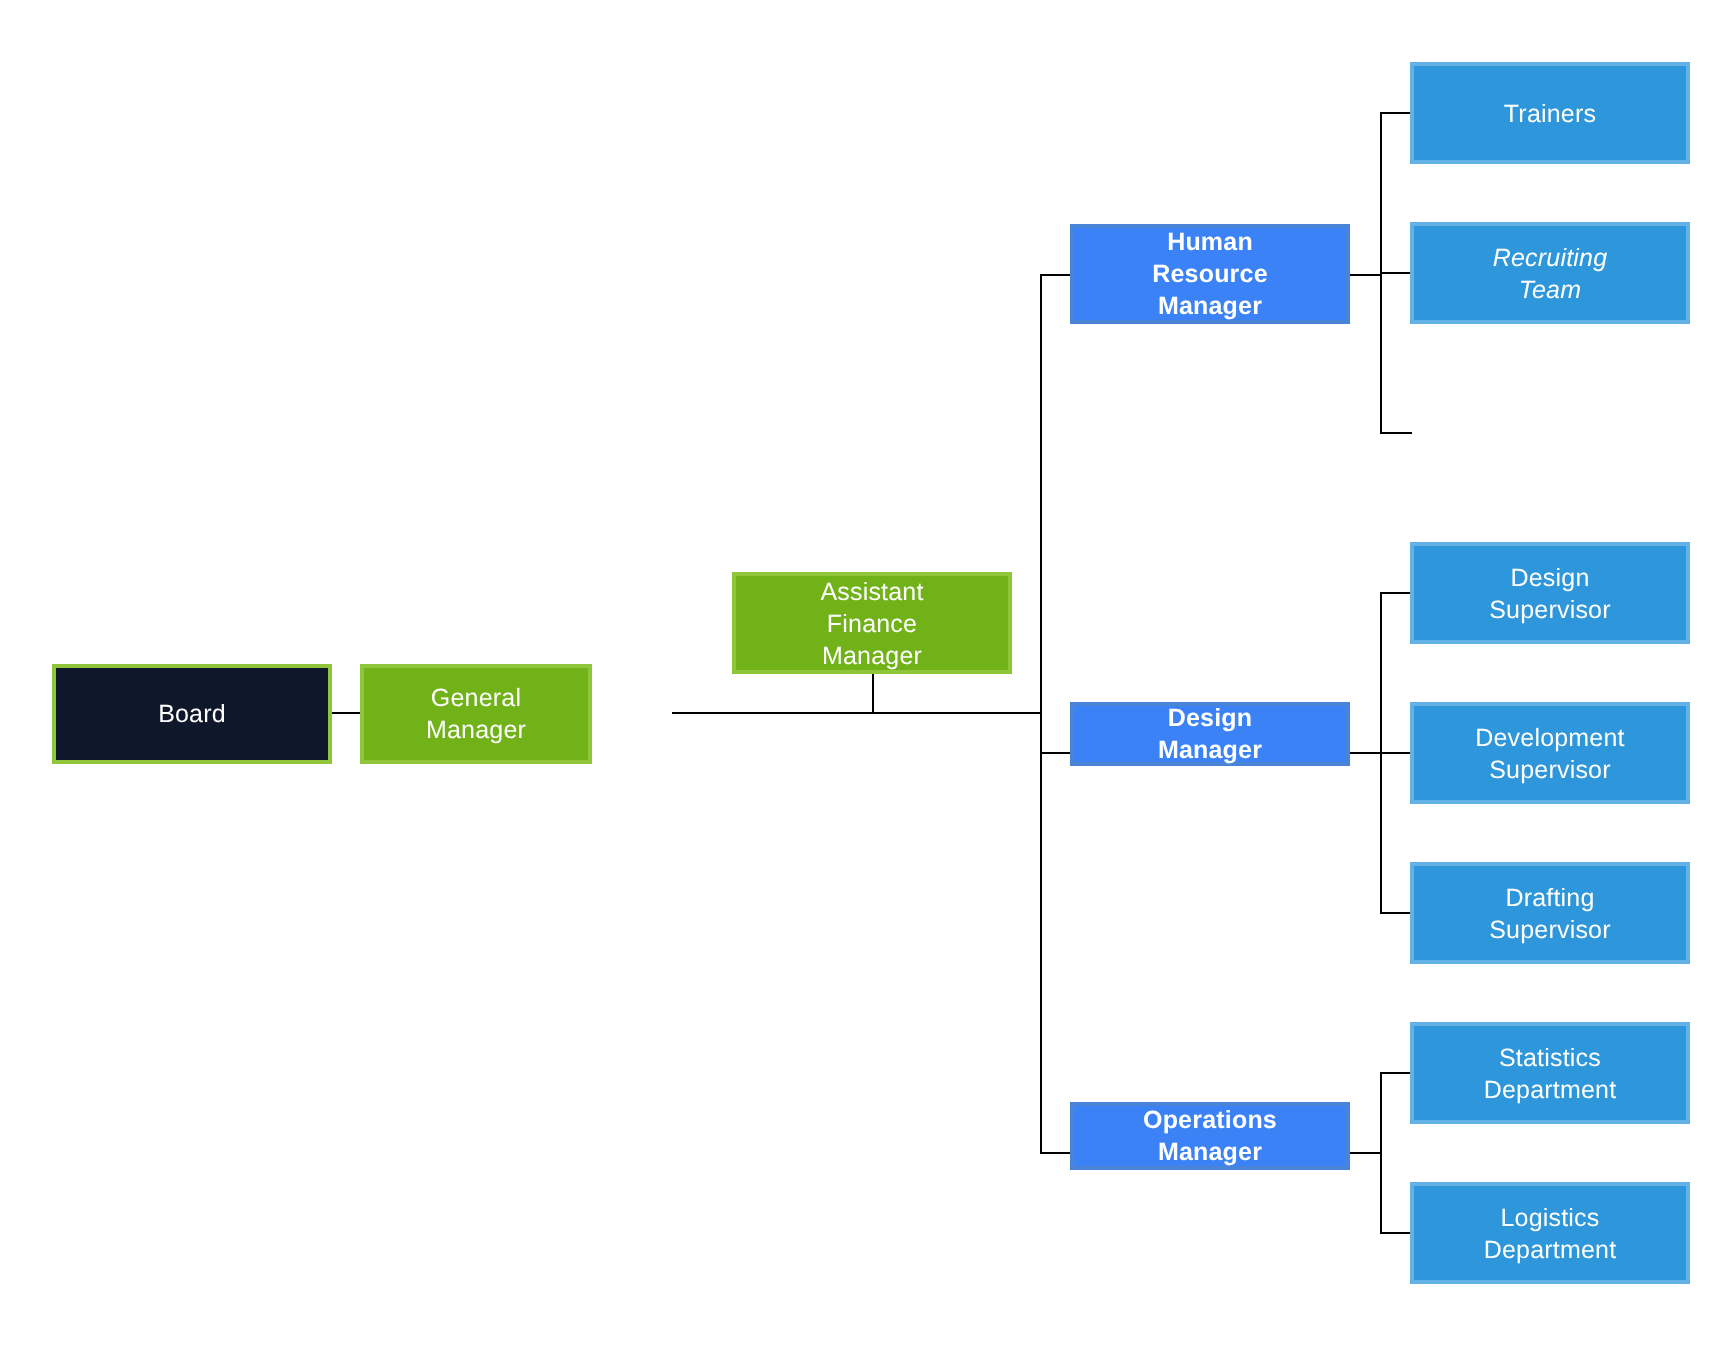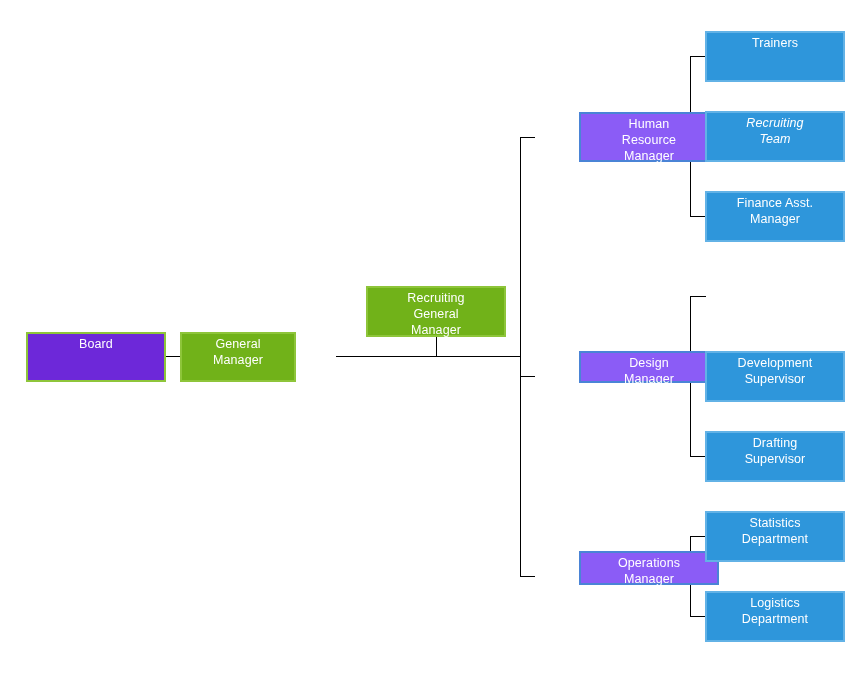--- a/index.html
+++ b/index.html
@@ -15,48 +15,48 @@
     position: relative;
     width: 867px;
     height: 674px;
     background: #ffffff;
     overflow: hidden;
   }
   .node {
     position: absolute;
     box-sizing: border-box;
     display: flex;
+    align-items: center;
     justify-content: center;
     text-align: center;
     color: #ffffff;
     font-size: 12.5px;
     line-height: 16px;
     letter-spacing: 0.1px;
     padding: 2px 22px;
     border-style: solid;
     border-width: 2px;
     z-index: 2;
   }
   .node-label {
     display: block;
     width: 100%;
   }
   .level-board {
-    background: #6d28d9;
+    background: #0f172a;
     border-color: #8ec53a;
   }
   .level-exec {
     background: #71b219;
     border-color: #8ec53a;
   }
   .level-manager {
-    background: #8b5cf6;
+    background: #3b82f6;
     border-color: #4a84d6;
-    font-weight: normal;
-    margin-left: 44px;
+    font-weight: bold;
   }
   .level-team {
     background: #2e96db;
     border-color: #62b2e6;
   }
   .connector {
     position: absolute;
     background: #000000;
     z-index: 1;
   }
@@ -92,39 +92,39 @@
     <div class="connector v" style="left: 690px; top: 536px; height: 81px;"></div>
     <div class="connector h" style="left: 690px; top: 536px; width: 16px;"></div>
     <div class="connector h" style="left: 690px; top: 616px; width: 16px;"></div>
     <div class="node level-board" style="left: 26px; top: 332px; width: 140px; height: 50px;">
       <span class="node-label">Board</span>
     </div>
     <div class="node level-exec" style="left: 180px; top: 332px; width: 116px; height: 50px;">
       <span class="node-label">General Manager</span>
     </div>
     <div class="node level-exec" style="left: 366px; top: 286px; width: 140px; height: 51px;">
-      <span class="node-label">Recruiting General Manager</span>
+      <span class="node-label">Assistant Finance Manager</span>
     </div>
     <div class="node level-manager" style="left: 535px; top: 112px; width: 140px; height: 50px;">
       <span class="node-label">Human Resource Manager</span>
     </div>
     <div class="node level-manager" style="left: 535px; top: 351px; width: 140px; height: 32px;">
       <span class="node-label">Design Manager</span>
     </div>
     <div class="node level-manager" style="left: 535px; top: 551px; width: 140px; height: 34px;">
       <span class="node-label">Operations Manager</span>
     </div>
     <div class="node level-team" style="left: 705px; top: 31px; width: 140px; height: 51px;">
       <span class="node-label">Trainers</span>
     </div>
     <div class="node level-team" style="left: 705px; top: 111px; width: 140px; height: 51px; font-style: italic;">
       <span class="node-label">Recruiting Team</span>
     </div>
-    <div class="node level-team" style="left: 705px; top: 191px; width: 140px; height: 51px;">
-      <span class="node-label">Finance Asst. Manager</span>
+    <div class="node level-team" style="left: 705px; top: 271px; width: 140px; height: 51px;">
+      <span class="node-label">Design Supervisor</span>
     </div>
     <div class="node level-team" style="left: 705px; top: 431px; width: 140px; height: 51px;">
       <span class="node-label">Drafting Supervisor</span>
     </div>
     <div class="node level-team" style="left: 705px; top: 351px; width: 140px; height: 51px;">
       <span class="node-label">Development Supervisor</span>
     </div>
     <div class="node level-team" style="left: 705px; top: 591px; width: 140px; height: 51px;">
       <span class="node-label">Logistics Department</span>
     </div>

